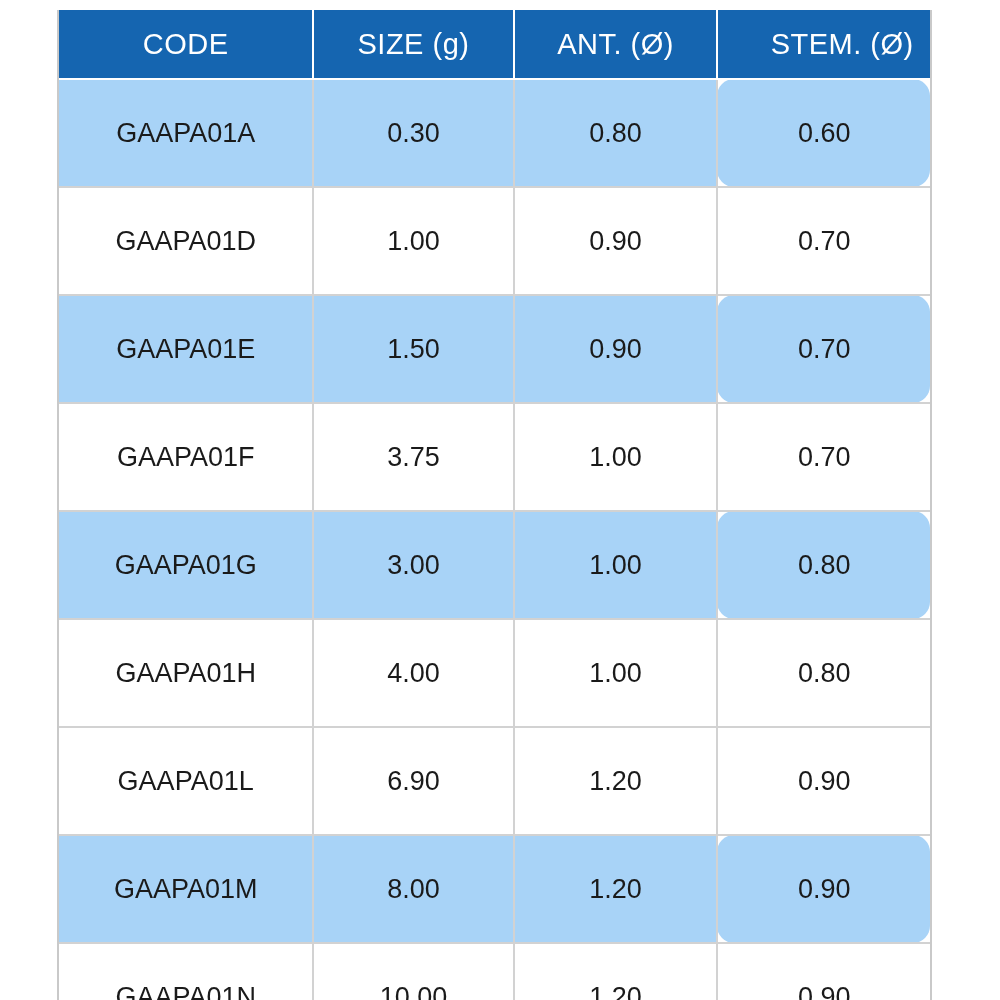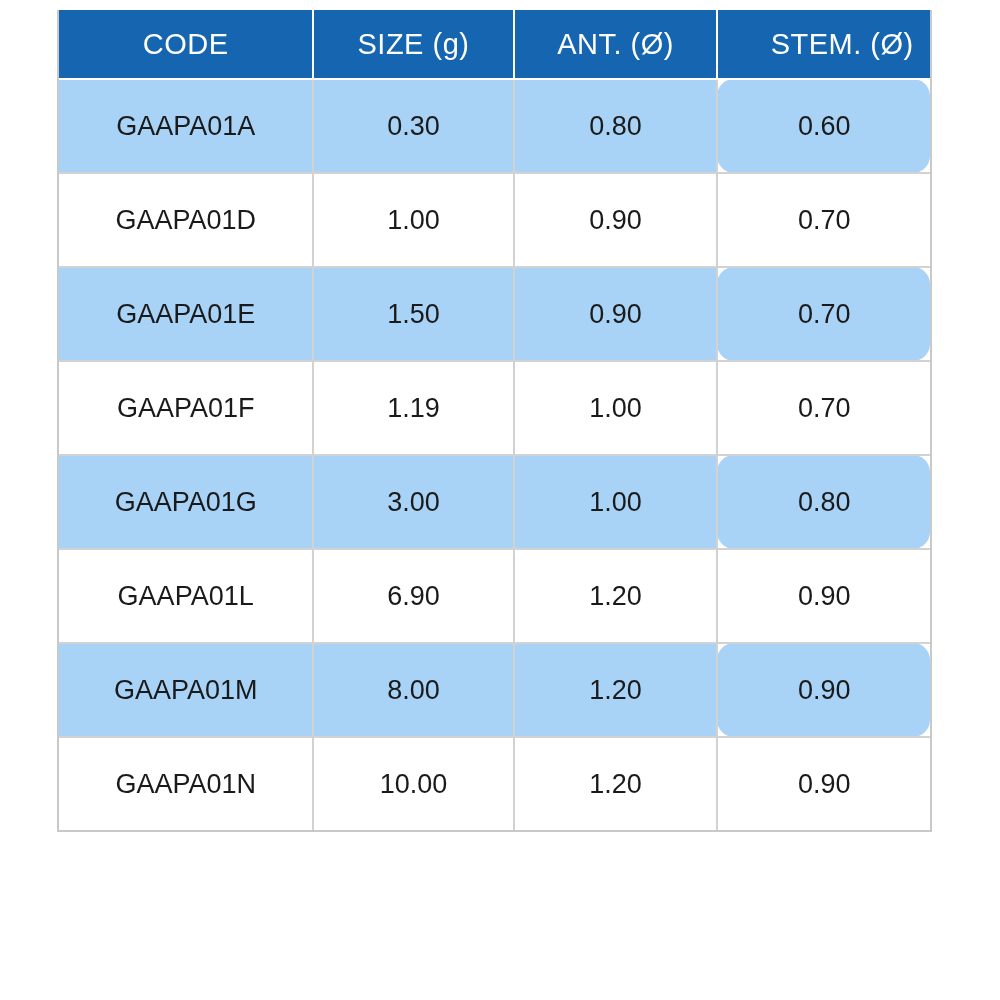--- a/index.html
+++ b/index.html
@@ -55,21 +55,21 @@
     padding-left: 36px;
   }
   table.spec tbody td {
     height: 76px;
     text-align: center;
     vertical-align: middle;
     font-size: 27px;
     color: #1a1a1a;
     border-right: 2px solid #d2d2d2;
     border-bottom: 2px solid #d2d2d2;
-    padding: 8px;
+    padding: 15px;
     background: #ffffff;
   }
   table.spec tbody td:last-child {
     border-right: none;
     border-radius: 17px;
   }
   table.spec tbody tr:last-child td {
     border-bottom: none;
   }
   table.spec tbody tr.alt td {
@@ -110,27 +110,33 @@
           <td>0.70</td>
         </tr>
         <tr class="alt">
           <td>GAAPA01E</td>
           <td>1.50</td>
           <td>0.90</td>
           <td>0.70</td>
         </tr>
         <tr>
           <td>GAAPA01F</td>
-          <td>1.19</td>
+          <td>3.75</td>
           <td>1.00</td>
           <td>0.70</td>
         </tr>
         <tr class="alt">
           <td>GAAPA01G</td>
           <td>3.00</td>
+          <td>1.00</td>
+          <td>0.80</td>
+        </tr>
+        <tr>
+          <td>GAAPA01H</td>
+          <td>4.00</td>
           <td>1.00</td>
           <td>0.80</td>
         </tr>
         <tr>
           <td>GAAPA01L</td>
           <td>6.90</td>
           <td>1.20</td>
           <td>0.90</td>
         </tr>
         <tr class="alt">

